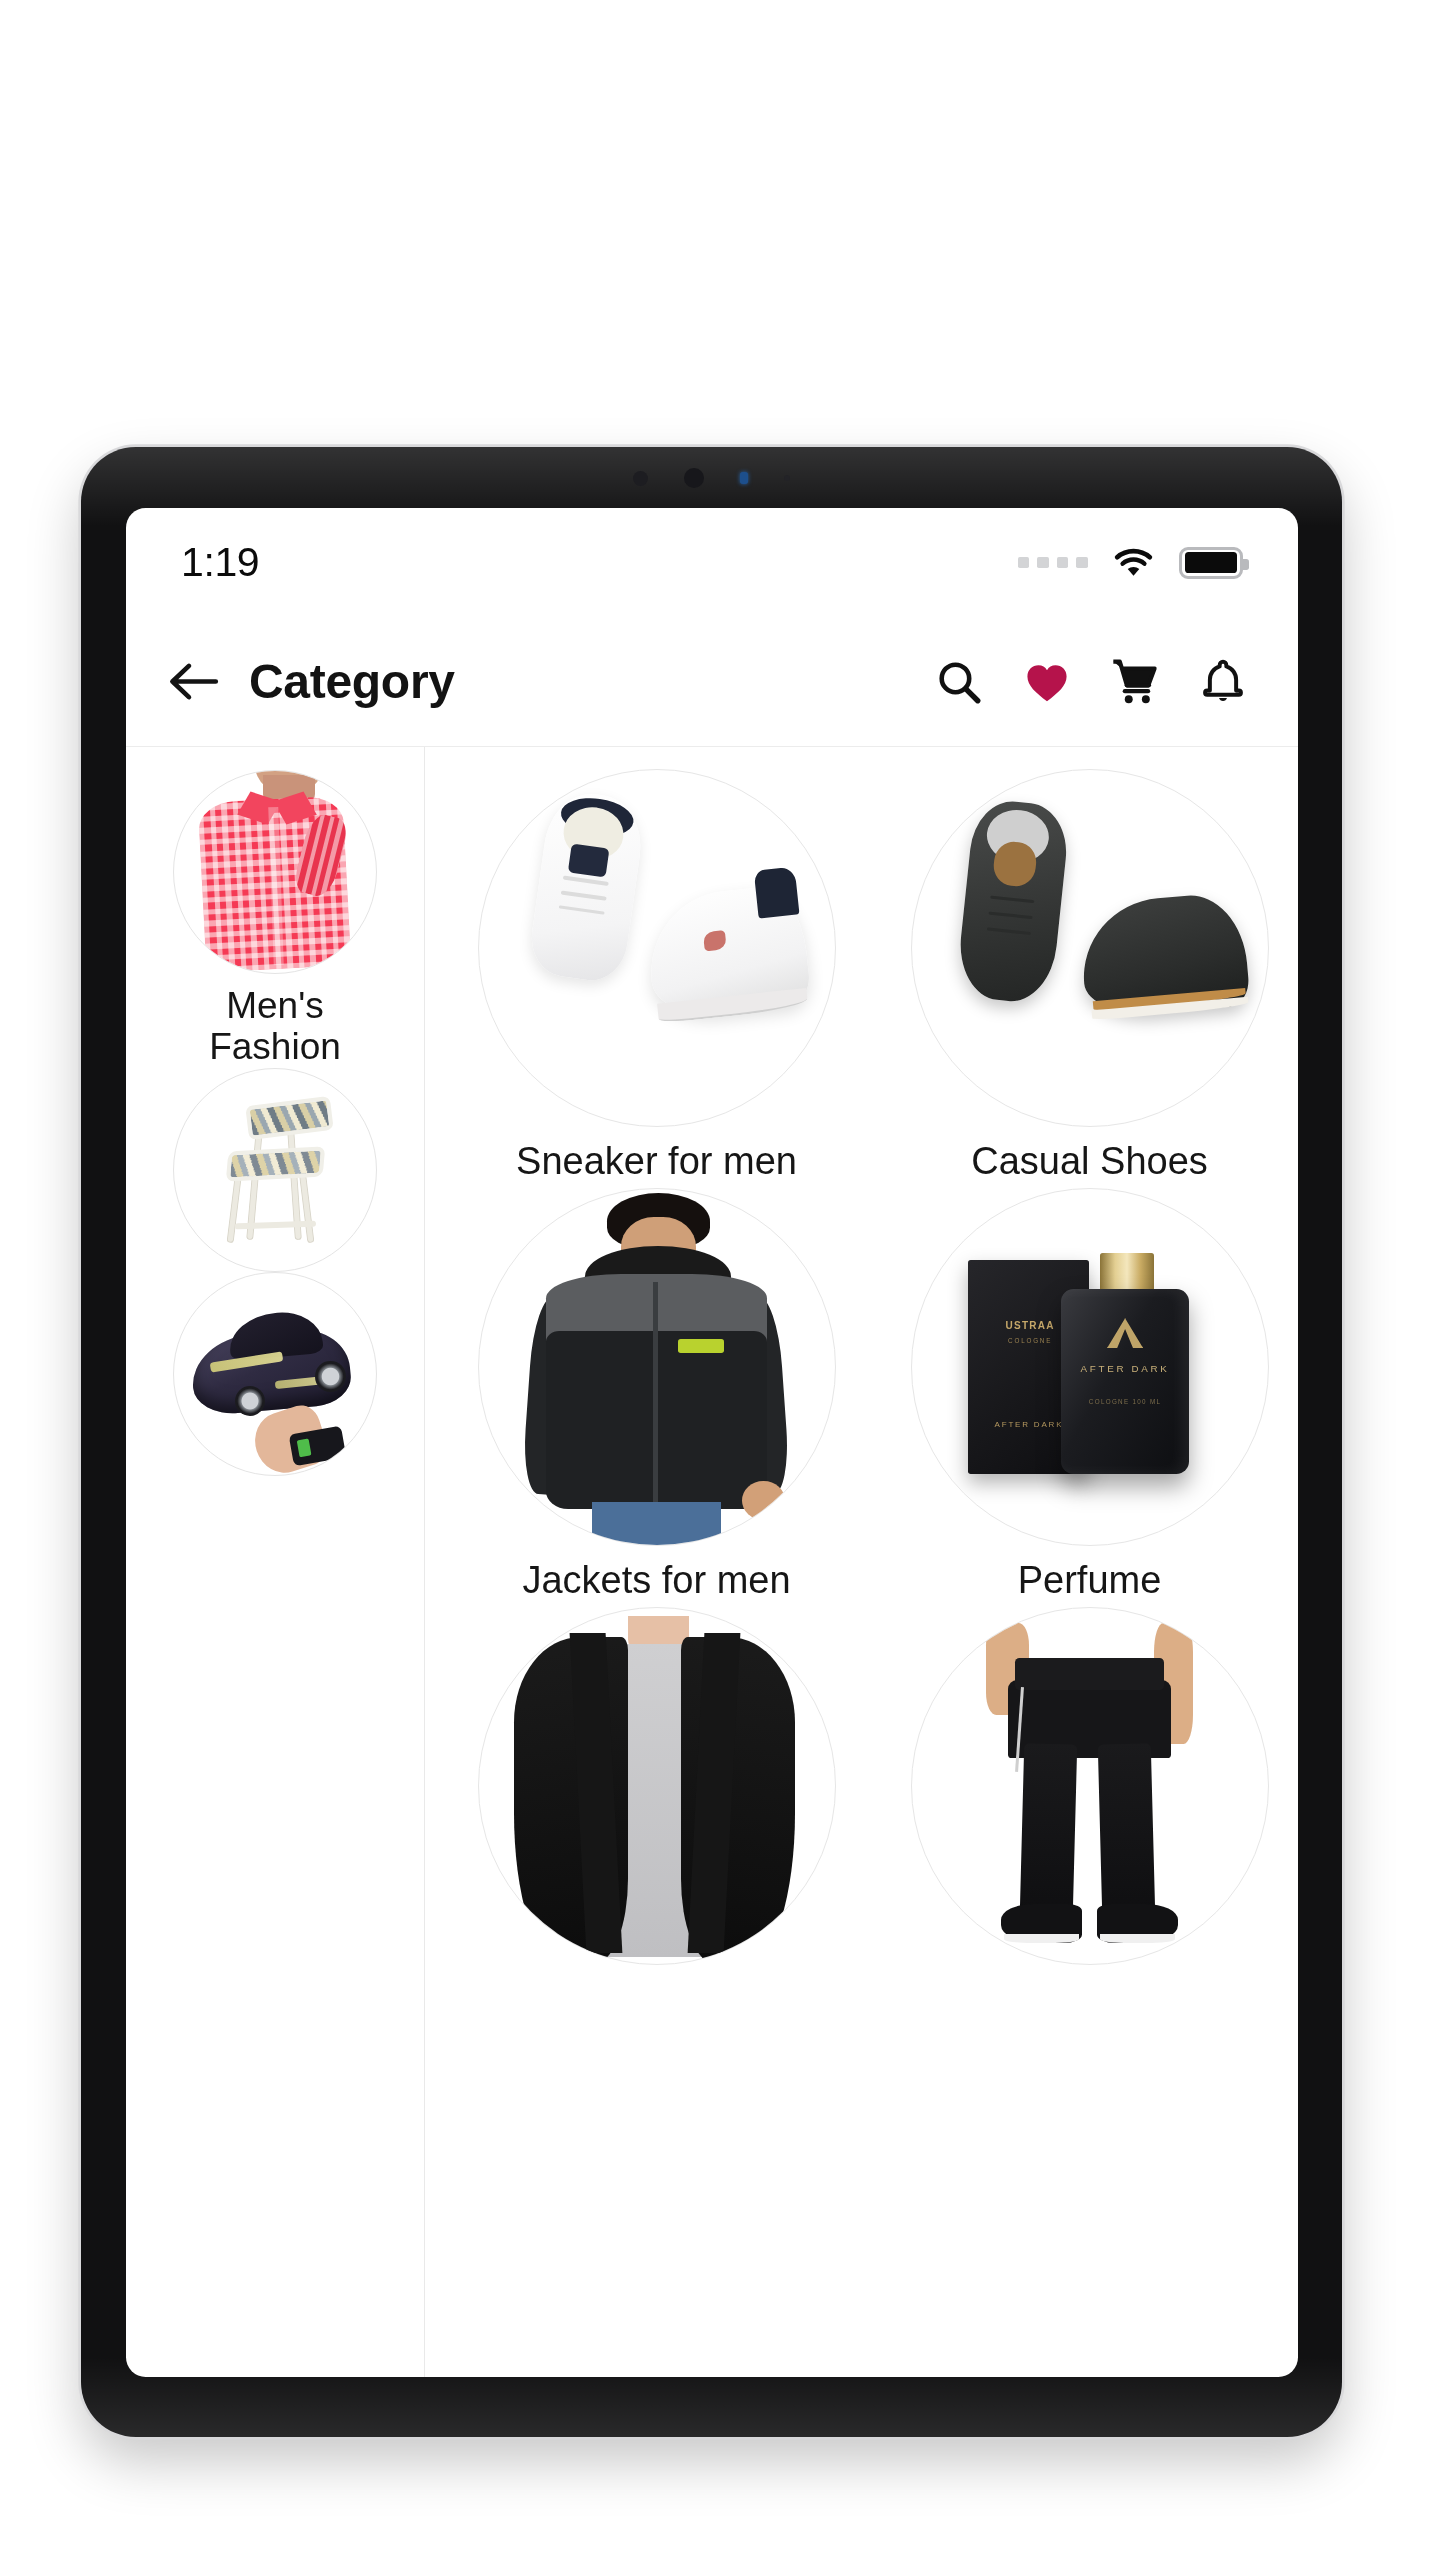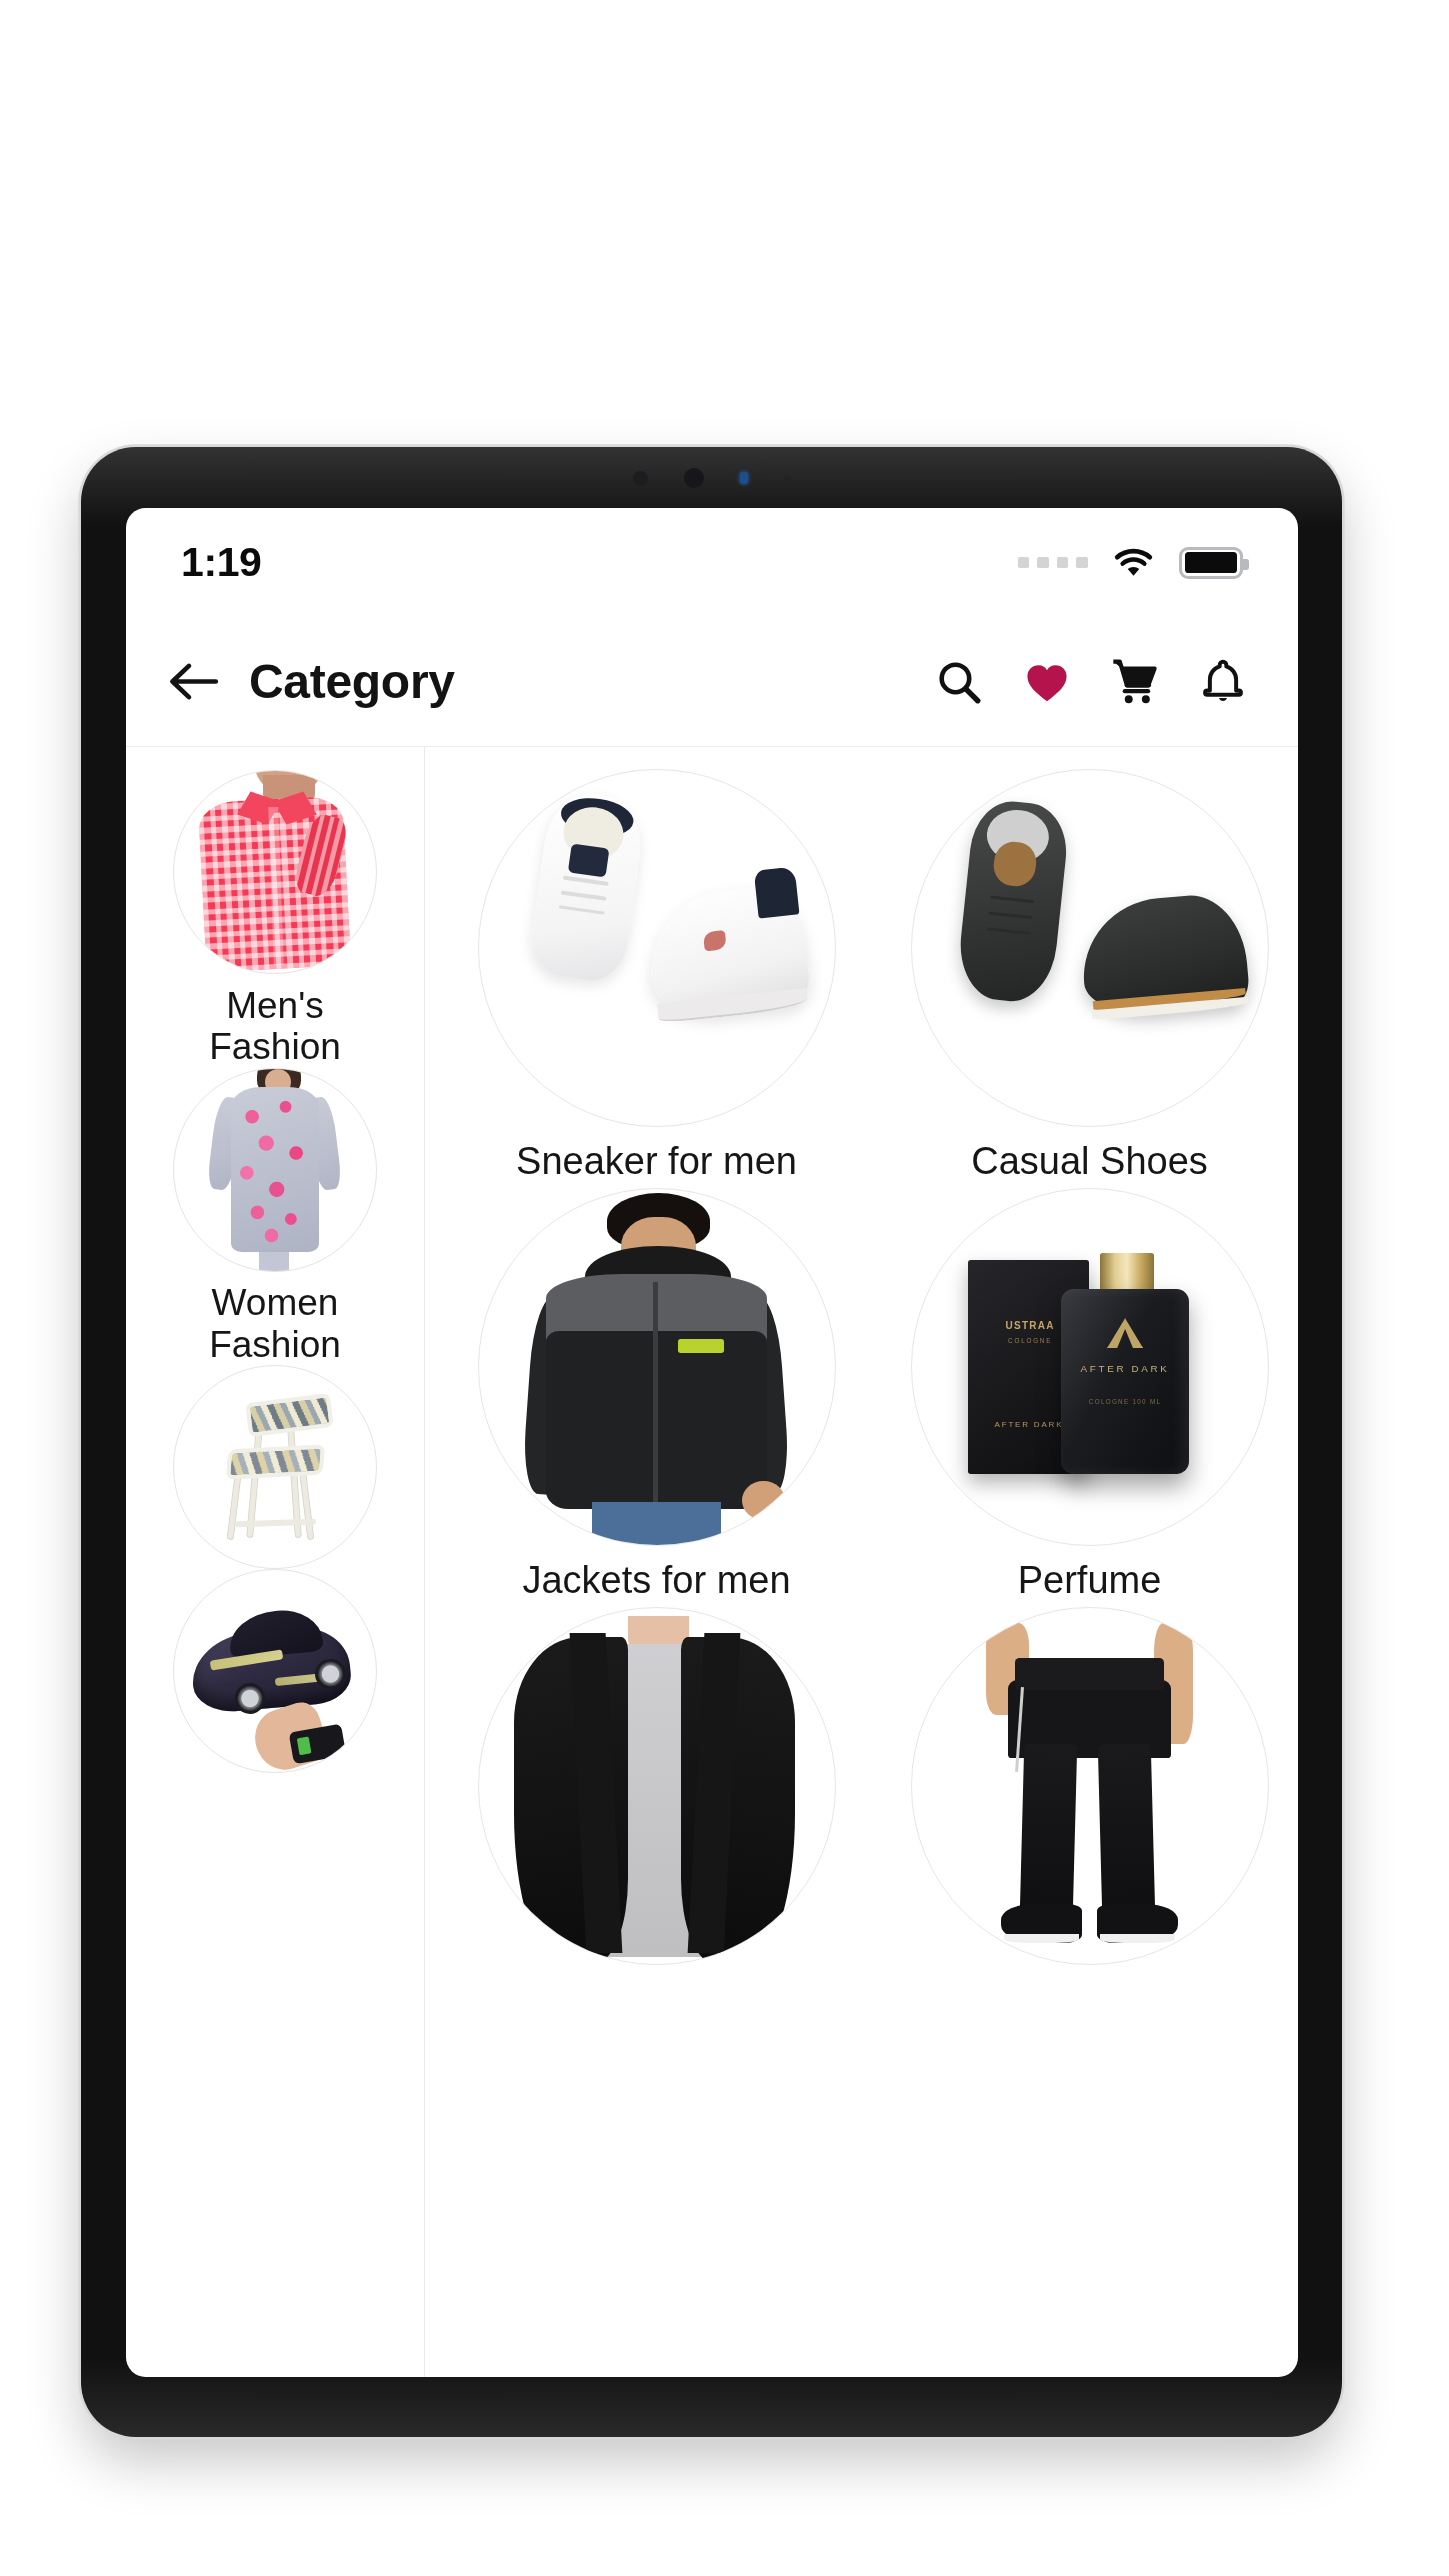--- a/index.html
+++ b/index.html
@@ -42,21 +42,21 @@
     border-radius: 19.7px;
     overflow: hidden;
   }
 
   
   .statusbar {
     position: relative; height: 109px;
     display: flex; align-items: center; justify-content: space-between;
     padding: 0 55px 0 55px;
   }
-  .status-time { font-size: 41px; font-weight: 700; color: #0b0b0b; letter-spacing: -0.4px; }
+  .status-time { font-size: 41px; font-weight: 400; color: #0b0b0b; letter-spacing: -0.4px; }
   .status-right { display: flex; align-items: center; gap: 23px; }
   .dots { display: flex; gap: 8px; align-items: center; }
   .dots i { width: 11.6px; height: 11.6px; background: #d3d4d6; border-radius: 1.8px; display: block; }
   .wifi { width: 45px; height: 34px; }
   .batt {
     position: relative; width: 64px; height: 32px;
     border: 3.6px solid #b9babd; border-radius: 9px; padding: 2.7px;
   }
   .batt::after {
     content:""; position:absolute; right:-9px; top:9.8px;
@@ -366,33 +366,20 @@
                 <div class="shirt-body"></div>
                 <div class="shirt-collar-l"></div>
                 <div class="shirt-collar-r"></div>
                 <div class="shirt-placket"></div>
                 <div class="shirt-arm"></div>
               </div>
             </div>
             <div class="side-label">Men's Fashion</div>
           </div>
 
-          <div class="side-item">
-            <div class="side-thumb">
-              <div class="art">
-                <div class="kurti-head"></div>
-                <div class="kurti-face"></div>
-                <div class="kurti-arm-l"></div>
-                <div class="kurti-arm-r"></div>
-                <div class="kurti-legs"></div>
-                <div class="kurti-body"></div>
-              </div>
-            </div>
-            <div class="side-label">Women Fashion</div>
-          </div>
 
           <div class="side-item">
             <div class="side-thumb">
               <div class="art">
                 <div class="chair-leg l3"></div>
                 <div class="chair-leg l4"></div>
                 <div class="chair-back"></div>
                 <div class="chair-leg l1"></div>
                 <div class="chair-leg l2"></div>
                 <div class="chair-seat"></div>

